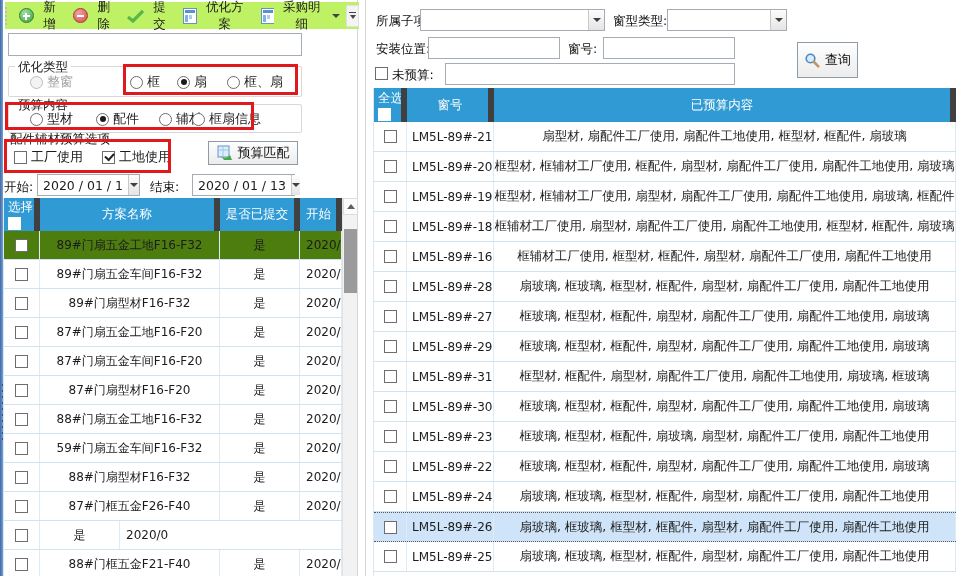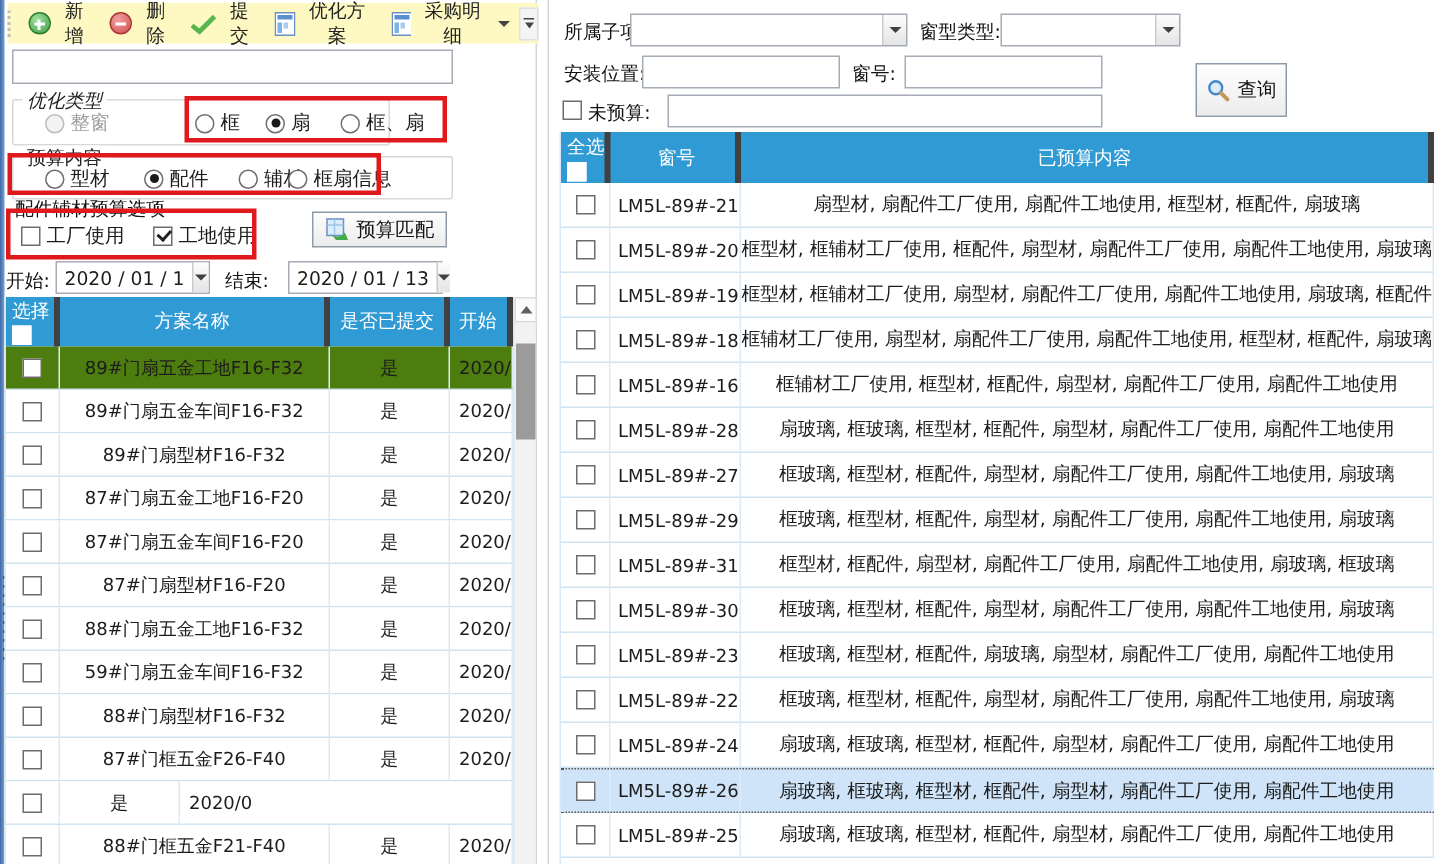--- a/index.html
+++ b/index.html
@@ -11,21 +11,21 @@
   .win-edge { position:absolute; left:0; top:0; width:3px; height:576px;
               background:linear-gradient(90deg,#3d6aa8,#7a9fd0); }
   .edge-grip { position:absolute; left:2px; top:384px; width:4px; height:58px;
                background:repeating-linear-gradient(#2f4f80 0 2px, transparent 2px 6px); }
 
   
   .vline { position:absolute; top:0; width:1px; height:576px; background:#d6d6d6; }
 
   
   .toolbar { position:absolute; left:5px; top:2px; width:354px; height:27px;
-             display:flex; align-items:center; background:#fef9c3; }
+             display:flex; align-items:center; background:#bef264; }
   .tb-grip { width:5px; height:18px; margin-right:3px;
              background:repeating-linear-gradient(#bdbdbd 0 2px, transparent 2px 4px);
              background-size:2px 100%; background-repeat:no-repeat; }
   .tb-btn { display:flex; align-items:center; gap:4px; border:none; background:transparent;
             padding:3px 6px; font-size:12.5px; color:#222; cursor:default; font-family:inherit; }
   .ico-circle { width:15px; height:15px; border-radius:50%; position:relative; flex:0 0 auto; }
   .ico-circle.green { background:radial-gradient(circle at 35% 30%, #9fe09f, #3fa045); border:1px solid #2e7d32;}
   .ico-circle.red   { background:radial-gradient(circle at 35% 30%, #f0a0a0, #d34f4f); border:1px solid #a93636;}
   .ico-circle::before { content:''; position:absolute; left:3px; top:6px; width:7px; height:2px; background:#fff; }
   .ico-circle.green::after { content:''; position:absolute; left:5.5px; top:3.5px; width:2px; height:7px; background:#fff; }
@@ -57,21 +57,21 @@
          font-family:inherit; color:#111; }
   .dtp { position:absolute; height:22px; border:1px solid #a5acb5; background:#fff; display:flex; align-items:center; }
   .dtp .val { flex:1; padding:0 5px; white-space:nowrap; font-size:12.5px; }
   .dtp .drop, .combo .drop { width:16px; align-self:stretch; border-left:1px solid #c9c9c9;
          background:linear-gradient(#fdfdfd,#e4e4e4); display:flex; align-items:center; justify-content:center; }
   .lbl { position:absolute; font-size:12.5px; color:#111; white-space:nowrap; }
 
   
   .tbl { position:absolute; overflow:hidden; background:#fff; border-left:1px solid #d9e8f4; }
   .thead { display:flex; background:#2f9ad3; color:#fff; }
-  .th { border-right:4px solid #404040; display:flex; align-items:center; justify-content:center;
+  .th { border-right:6px solid #404040; display:flex; align-items:center; justify-content:center;
         font-size:12.5px; overflow:hidden; white-space:nowrap; }
   .th.stack { flex-direction:column; align-items:flex-start; justify-content:center; padding-left:4px; gap:1px; }
   .th .cb { border-color:#fff; }
   .trow { display:flex; background:#fff; border-bottom:1px solid #cfe3f1; }
   .td { border-right:1px solid #ddebf6; display:flex; align-items:center; overflow:hidden; white-space:nowrap; }
   .td.center { justify-content:center; }
   .trow.selected { background:#4d7c0f; }
 
   
   .ltbl .thead { height:33px; }
@@ -144,21 +144,21 @@
         <span class="tb-caret"></span>
       </button>
       <span class="tb-overflow">
         <span class="bar"></span>
         <span class="tb-caret"></span>
       </span>
     </div>
 
     <input class="txt" style="left: 8px; top: 33px; width: 294px;" value="">
 
-    <div class="groupbox" style="left:8px; top:66px; width:252px; height:31px;font-style:italic;">
+    <div class="groupbox" style="left:8px; top:66px; width:294px; height:31px;">
       <span class="gb-label">优化类型</span>
     </div>
     <label class="opt-item disabled" style="left:30px; top:73px;">
       <span class="radio disabled"></span>
       <span>整窗</span>
     </label>
     <label class="opt-item" style="left:130px; top:73px;">
       <span class="radio"></span>
       <span>框</span>
     </label>

